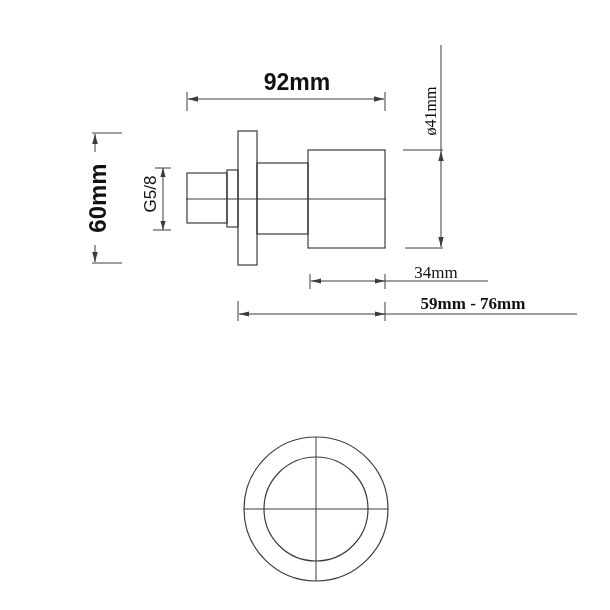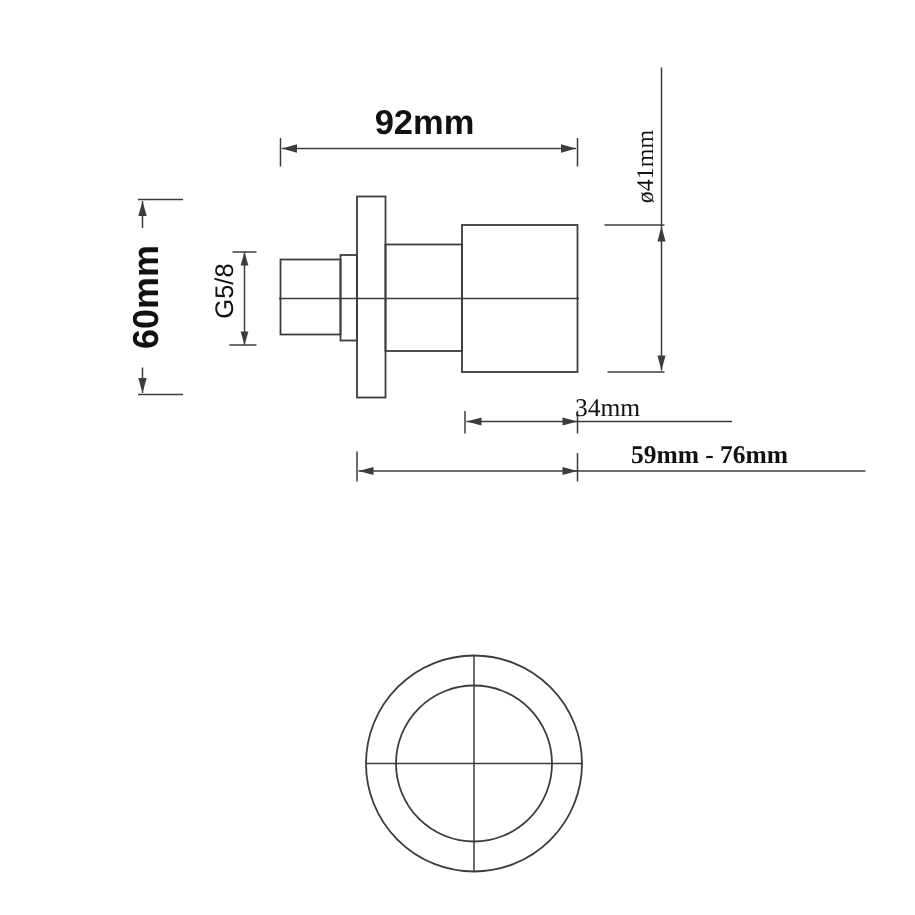--- a/index.html
+++ b/index.html
@@ -101,25 +101,25 @@
     </g>
 
     <g class="outline">
       <circle cx="316" cy="509" r="72"></circle>
       <circle cx="316" cy="509" r="52"></circle>
       <line x1="316" y1="437" x2="316" y2="581"></line>
       <line x1="244" y1="509" x2="388" y2="509"></line>
     </g>
   </svg>
 
-  <div class="lbl sans-bold" style="left:283px; top:82px;  font-size:23px;">92mm</div>
+  <div class="lbl sans-bold" style="left:297px; top:82px;  font-size:23px;">92mm</div>
 
   <div class="lbl sans-bold rot" style="left:98px; top:198px; font-size:24px;">60mm</div>
 
   <div class="lbl sans rot" style="left:150px; top:194px; font-size:17px;">G5/8</div>
 
   <div class="lbl serif rot" style="left:431px; top:111px; font-size:16px;">ø41mm</div>
 
-  <div class="lbl serif" style="left:405px; top:272px; font-size:17px;">34mm</div>
+  <div class="lbl serif" style="left:436px; top:272px; font-size:17px;">34mm</div>
 
   <div class="lbl serif-bold" style="left:473px; top:303px; font-size:17px;">59mm - 76mm</div>
 
 </div>
 
 </body></html>

